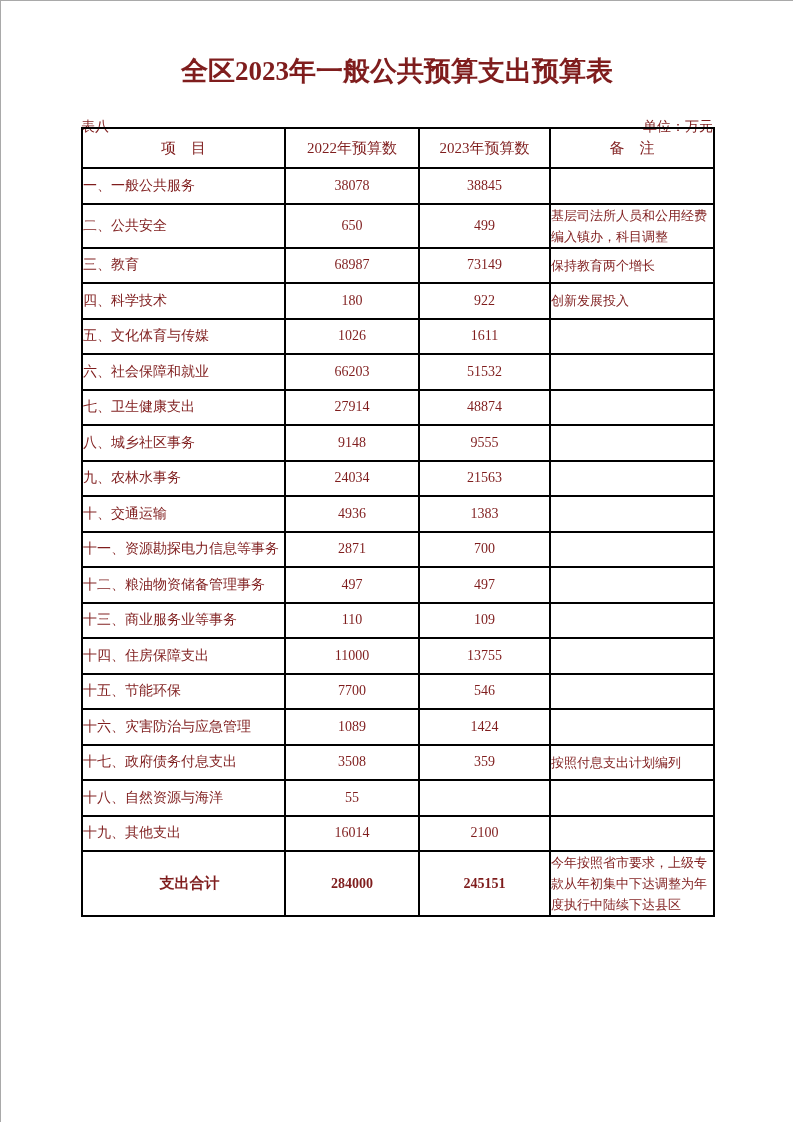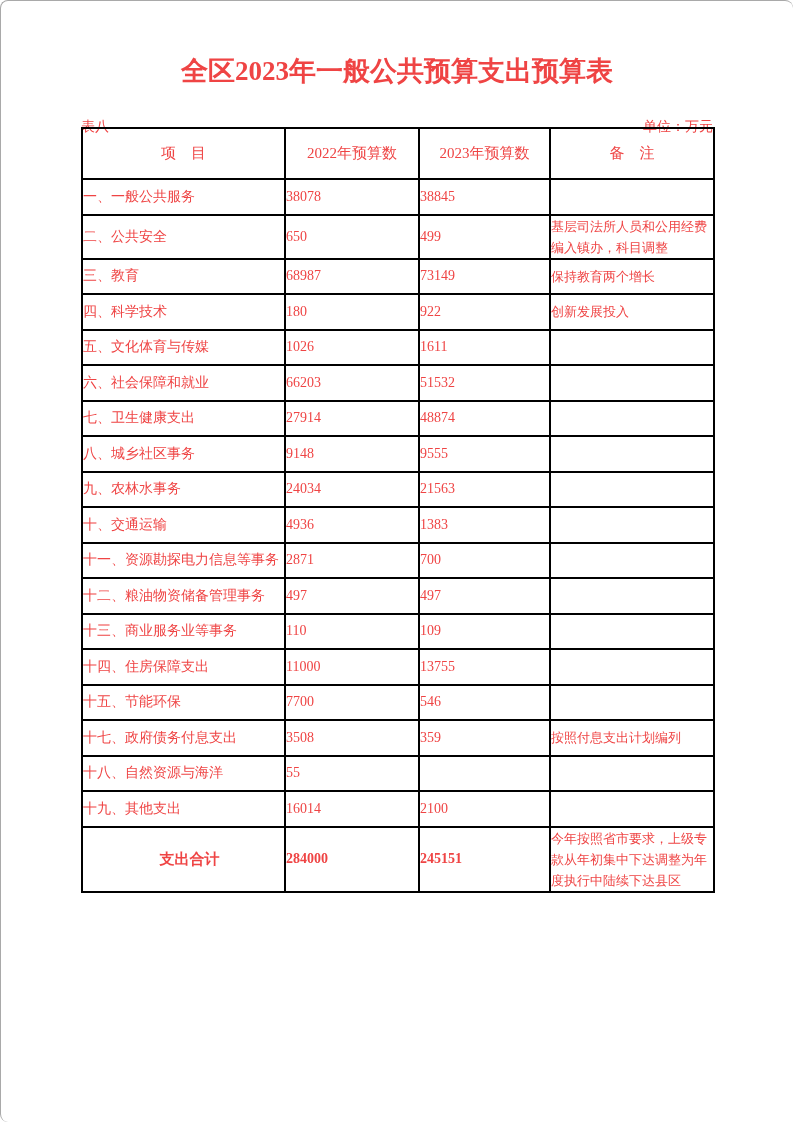--- a/index.html
+++ b/index.html
@@ -5,23 +5,22 @@
   html, body { margin: 0; padding: 0; background: #ffffff; }
   .page {
     position: relative;
     width: 793px;
     height: 1122px;
     box-sizing: border-box;
     background: #ffffff;
     border-top: 1px solid #a9a9a9;
     border-left: 1px solid #a9a9a9;
     font-family: "Liberation Serif", "DejaVu Serif", serif;
-    color: #ef4444;
+    color: #7f1d1d;
     overflow: hidden;
-    border-radius: 8px;
   }
   .title {
     position: absolute;
     top: 52px;
     left: 0;
     width: 100%;
     margin: 0;
     text-align: center;
     font-size: 27px;
     font-weight: bold;
@@ -42,34 +41,35 @@
     width: 632px;
     border-collapse: collapse;
     table-layout: fixed;
   }
   table.budget th, table.budget td {
     border: 2px solid #000000;
     padding: 0;
     vertical-align: middle;
     overflow: hidden;
   }
-  thead tr { height: 51px; }
+  thead tr { height: 40px; }
   thead th {
     font-weight: normal;
     font-size: 15px;
     text-align: center;
   }
   tbody tr.data-row { height: 35.5px; margin-left: 24px; }
   tbody tr.total-row { height: 51px; }
   td.item {
     text-align: left;
     padding-left: 6px;
     font-size: 14px;
   }
   td.y2022, td.y2023 {
+    text-align: center;
     font-size: 14px;
   }
   td.note {
     text-align: left;
     font-size: 13px;
     line-height: 21px;
     padding: 2px 4px;
   }
   tr.total-row td.item {
     text-align: center;
@@ -190,20 +190,26 @@
           <td class="y2023">13755</td>
           <td class="note"></td>
         </tr>
         <tr class="data-row">
           <td class="item">十五、节能环保</td>
           <td class="y2022">7700</td>
           <td class="y2023">546</td>
           <td class="note"></td>
         </tr>
         <tr class="data-row">
+          <td class="item">十六、灾害防治与应急管理</td>
+          <td class="y2022">1089</td>
+          <td class="y2023">1424</td>
+          <td class="note"></td>
+        </tr>
+        <tr class="data-row">
           <td class="item">十七、政府债务付息支出</td>
           <td class="y2022">3508</td>
           <td class="y2023">359</td>
           <td class="note">按照付息支出计划编列</td>
         </tr>
         <tr class="data-row">
           <td class="item">十八、自然资源与海洋</td>
           <td class="y2022">55</td>
           <td class="y2023"></td>
           <td class="note"></td>

